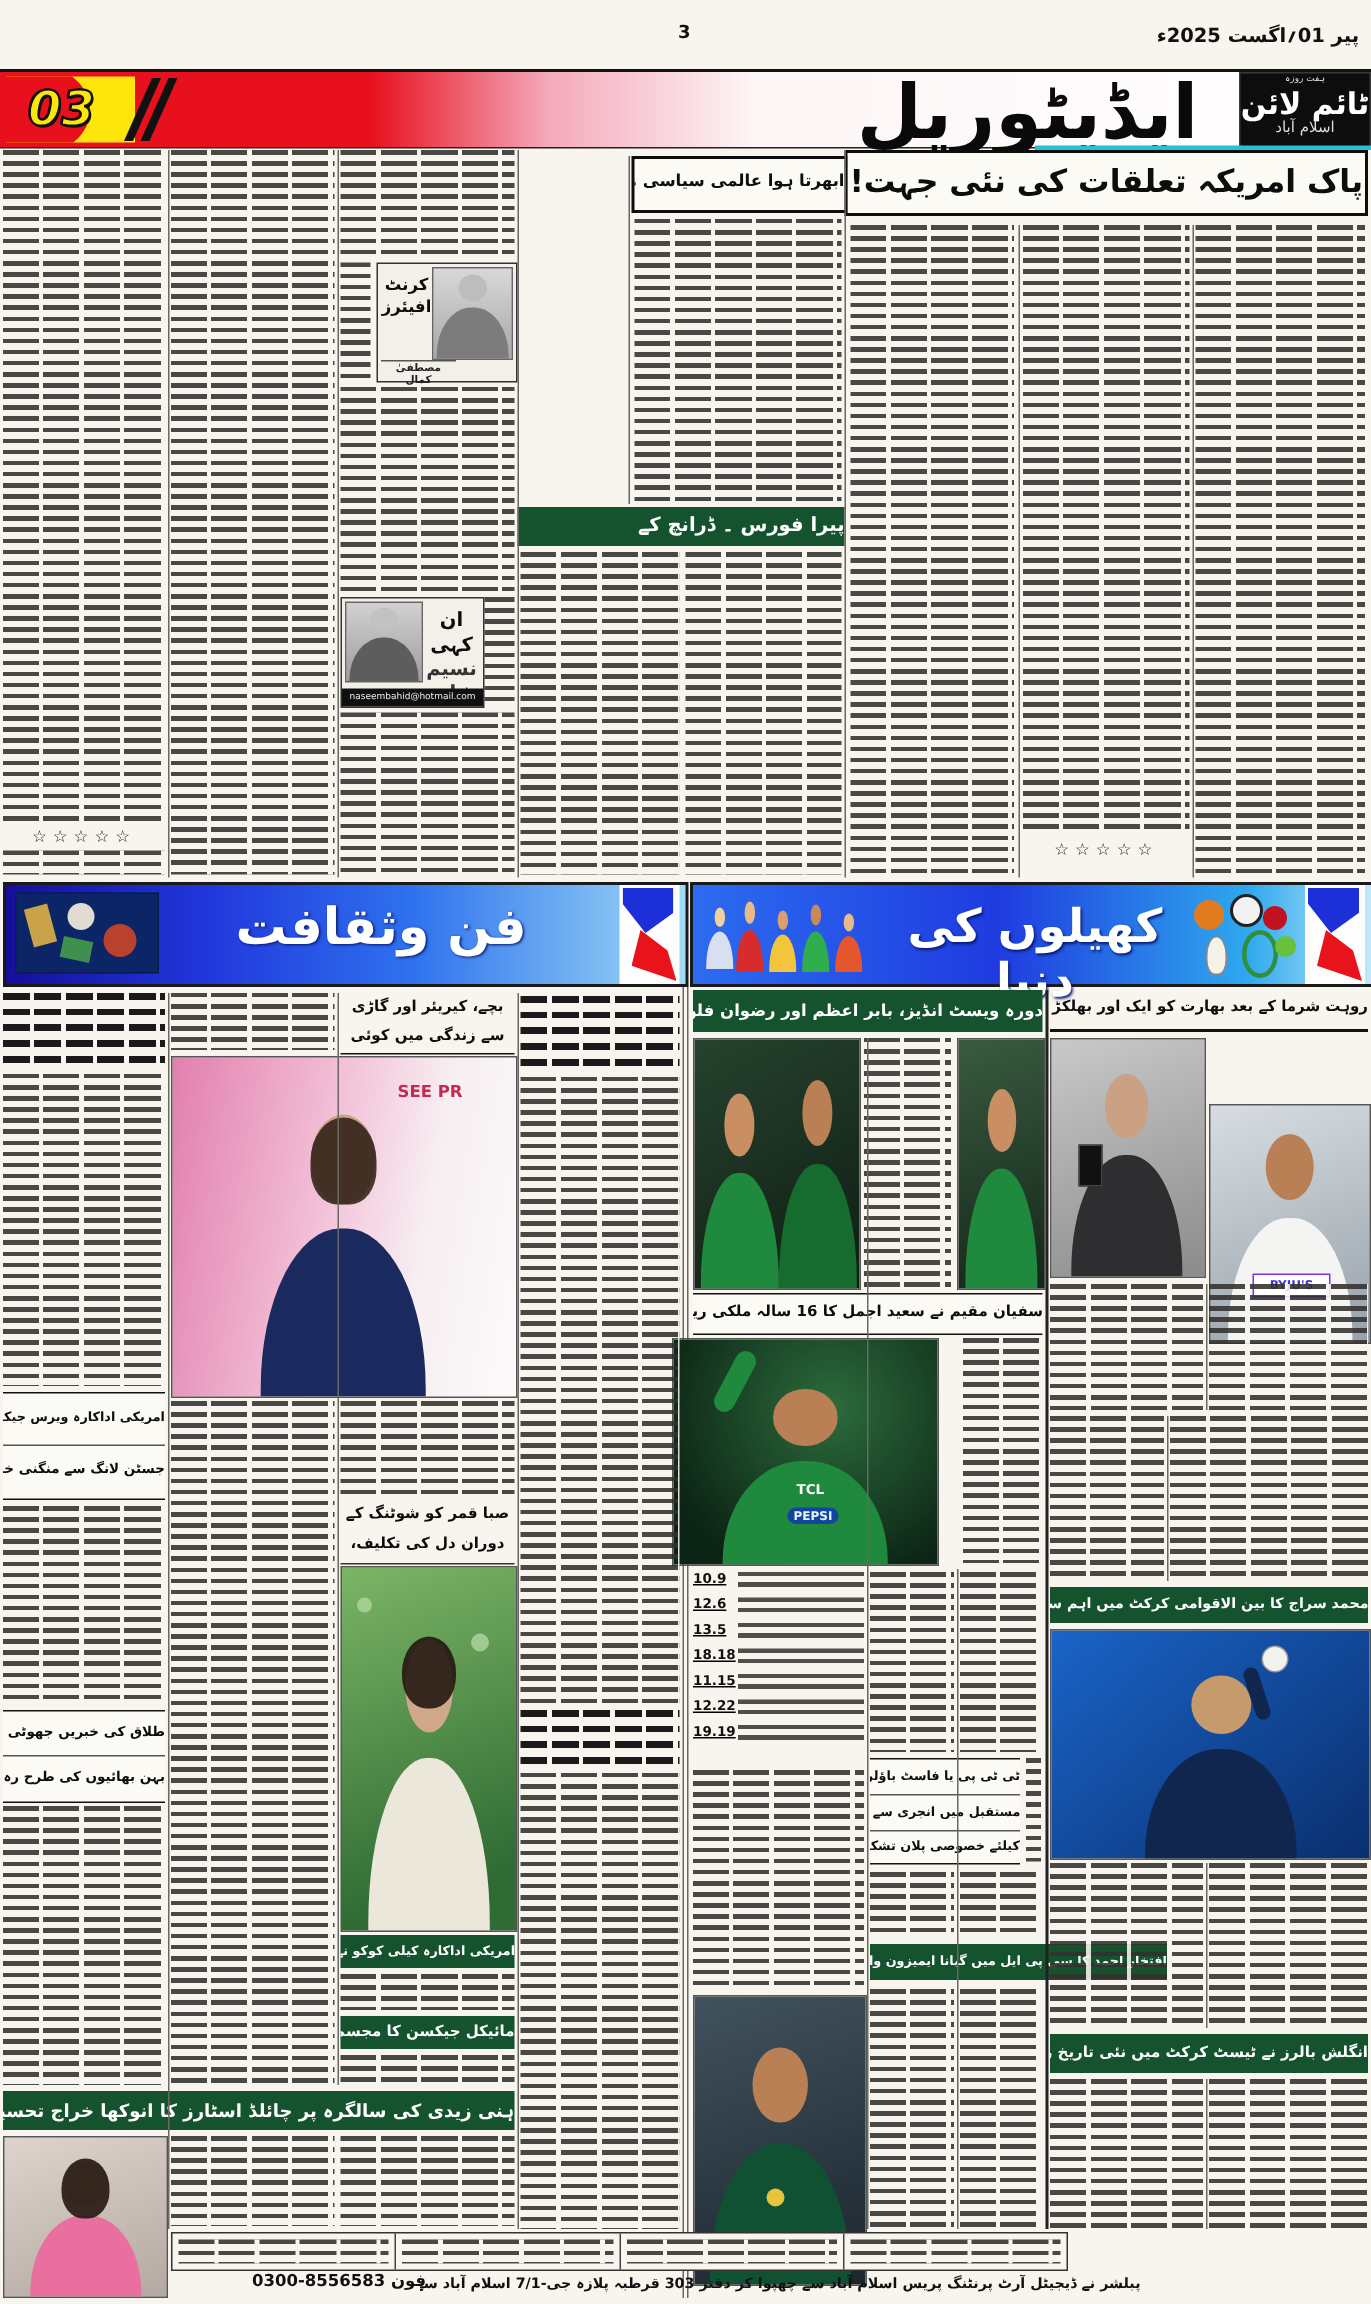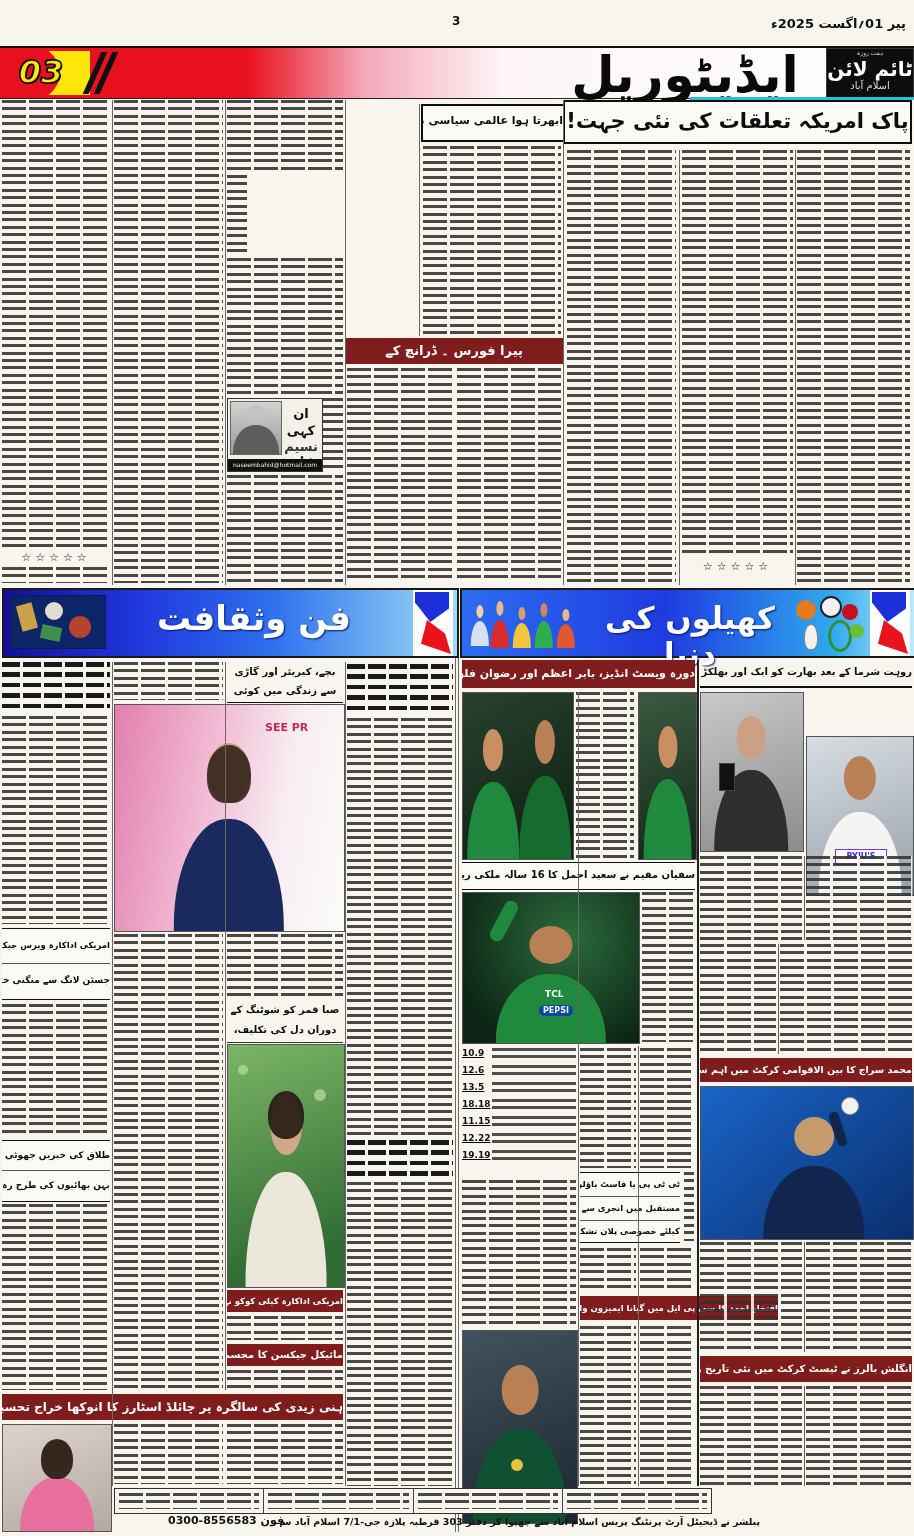--- a/index.html
+++ b/index.html
@@ -10,21 +10,21 @@
   .tx{position:absolute;opacity:.88;
       background-image:
         repeating-linear-gradient(to right, rgba(247,245,238,0) 0 24px, #f7f5ee 24px 27px),
         repeating-linear-gradient(to bottom, #33312e 0 3px, rgba(0,0,0,0) 3px 7.4px);}
   .txb{position:absolute;opacity:.96;
       background-image:
         repeating-linear-gradient(to right, rgba(247,245,238,0) 0 18px, #f7f5ee 18px 21px),
         repeating-linear-gradient(to bottom, #121212 0 4.5px, rgba(0,0,0,0) 4.5px 10.5px);}
   .rule{position:absolute;background:#6b6762;width:1px;}
   .rule2{position:absolute;background:#222;width:2px;}
-  .hbar{position:absolute;background:#7f1d1d;color:#fff;text-align:center;
+  .hbar{position:absolute;background:#14532d;color:#fff;
         white-space:nowrap;overflow:hidden;font-weight:700;}
   .hline{position:absolute;color:#0d0d0d;font-weight:700;text-align:center;
          white-space:nowrap;overflow:hidden;}
   .photo{position:absolute;overflow:hidden;border:1px solid #555;}
   .bust{position:absolute;}
   .bust::before{content:"";position:absolute;left:50%;top:6%;width:36%;height:30%;
         transform:translateX(-50%);border-radius:50%;background:var(--skin,#c9a184);}
   .bust::after{content:"";position:absolute;left:50%;bottom:0;width:92%;height:56%;
         transform:translateX(-50%);border-radius:48% 48% 0 0/95% 95% 0 0;background:var(--shirt,#333);}
   .stars{position:absolute;text-align:center;font-size:11px;color:#222;letter-spacing:4px;}
@@ -85,20 +85,27 @@
   <div class="tx" style="left:347px;top:368px;width:106px;height:215px;"></div>
   <div class="tx" style="left:457px;top:368px;width:104px;height:215px;"></div>
 
   <div class="tx" style="left:2px;top:100px;width:108px;height:448px;"></div>
   <div class="stars" style="left:12px;top:551px;width:88px;">☆☆☆☆☆</div>
   <div class="tx" style="left:2px;top:567px;width:108px;height:16px;"></div>
   <div class="tx" style="left:114px;top:100px;width:109px;height:483px;"></div>
 
   <div class="tx" style="left:227px;top:100px;width:116px;height:72px;"></div>
 
+  <div class="abs" style="left:251px;top:175px;width:92px;height:78px;border:1px solid #333;background:#f2f0e9;">
+    <div class="abs" style="right:2px;top:2px;width:52px;height:60px;background:linear-gradient(180deg,#d8d8d8,#a8a8a8);border:1px solid #666;">
+      <div class="bust" style="left:0;top:0;width:100%;height:100%;--skin:#bdbdbd;--shirt:#7c7c7c;"></div>
+    </div>
+    <div class="abs" style="left:2px;top:6px;width:34px;font-size:11px;font-weight:900;line-height:15px;text-align:center;color:#0d0d0d;">کرنٹ افیئرز</div>
+    <div class="abs" style="left:2px;top:64px;width:50px;font-size:7px;font-weight:700;text-align:center;color:#222;border-top:1px solid #555;">مصطفیٰ کمال</div>
+  </div>
   <div class="tx" style="left:227px;top:175px;width:20px;height:78px;"></div>
   <div class="tx" style="left:227px;top:258px;width:116px;height:137px;"></div>
 
   <div class="abs" style="left:227px;top:398px;width:94px;height:72px;border:1px solid #333;background:#f2f0e9;">
     <div class="abs" style="left:2px;top:2px;width:50px;height:52px;background:linear-gradient(180deg,#d2d2d2,#9c9c9c);border:1px solid #666;">
       <div class="bust" style="left:0;top:0;width:100%;height:100%;--skin:#c2c2c2;--shirt:#5d5d5d;"></div>
     </div>
     <div class="abs" style="right:3px;top:6px;width:36px;font-size:13px;font-weight:900;line-height:17px;text-align:center;color:#0d0d0d;">ان کہی</div>
     <div class="abs" style="right:3px;top:40px;width:36px;font-size:13px;font-weight:700;text-align:center;color:#333;">نسیم شاہد</div>
     <div class="abs" style="left:0;bottom:0;width:100%;height:12px;background:#101010;color:#eee;font-size:6px;line-height:12px;text-align:center;direction:ltr;">naseembahid@hotmail.com</div>
@@ -176,21 +183,21 @@
     <div class="bust" style="left:8px;top:10px;width:90px;height:148px;--skin:#b97f55;--shirt:#f4f4f2;"></div>
     <div class="abs" style="left:28px;top:112px;width:50px;height:14px;background:#fff;border:1px solid #7b2ff2;color:#3b2fd8;
                 font-size:8px;font-weight:800;text-align:center;line-height:13px;direction:ltr;">BYJU'S</div>
   </div>
   <div class="tx" style="left:700px;top:856px;width:102px;height:84px;"></div>
   <div class="tx" style="left:806px;top:856px;width:106px;height:84px;"></div>
 
   <div class="hline" style="left:462px;top:862px;width:233px;height:26px;font-size:10px;line-height:24px;
               border-top:1.5px solid #111;border-bottom:1.5px solid #111;background:#fbfaf5;">سفیان مقیم نے سعید اجمل کا 16 سالہ ملکی ریکارڈ برابر کردیا</div>
 
-  <div class="photo" style="left:462px;top:892px;width:176px;height:150px;background:radial-gradient(circle at 60% 30%,#2c6b3c,#0c2415 80%);">
+  <div class="photo" style="left:448px;top:892px;width:176px;height:150px;background:radial-gradient(circle at 60% 30%,#2c6b3c,#0c2415 80%);">
     <div class="bust" style="left:28px;top:26px;width:120px;height:124px;--skin:#b97f55;--shirt:#1f8a3d;"></div>
     <div class="abs" style="left:34px;top:6px;width:14px;height:44px;background:#1f8a3d;transform:rotate(28deg);border-radius:8px;"></div>
     <div class="abs" style="left:82px;top:96px;color:#fff;font-size:9px;font-weight:800;direction:ltr;">TCL</div>
     <div class="abs" style="left:76px;top:112px;color:#e8f0ff;font-size:8px;font-weight:800;background:#1146a0;border-radius:6px;padding:1px 4px;direction:ltr;">PEPSI</div>
   </div>
   <div class="tx" style="left:642px;top:892px;width:52px;height:150px;"></div>
 
   <div class="abs" style="left:462px;top:1048px;width:114px;height:126px;direction:ltr;">
     <div class="statrow">
         <span class="n">10.9</span>

